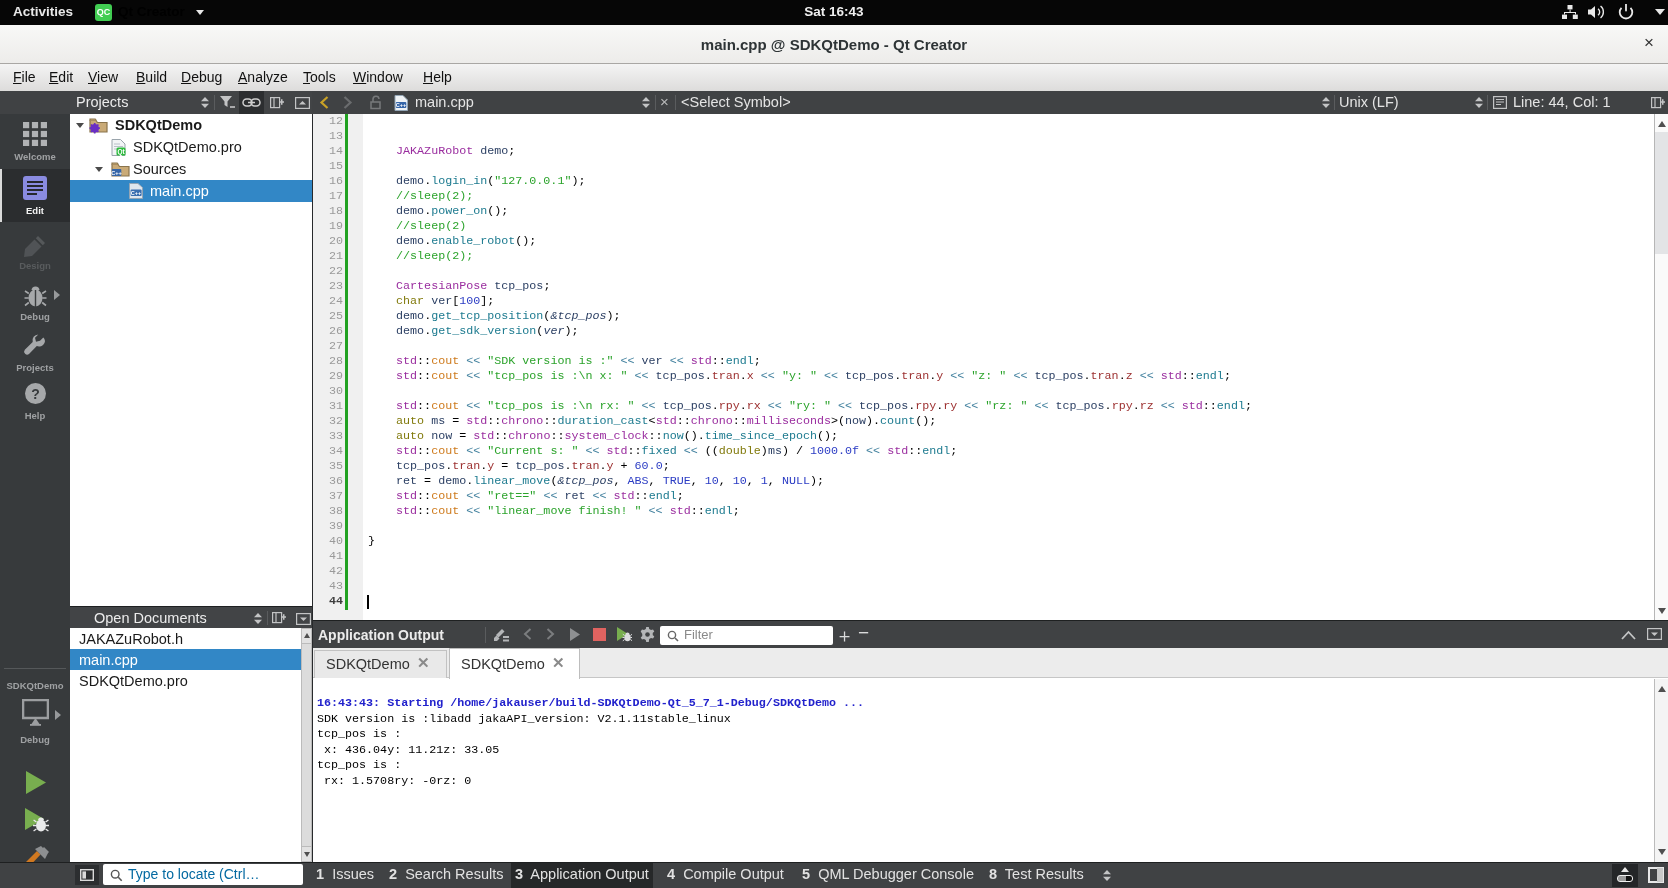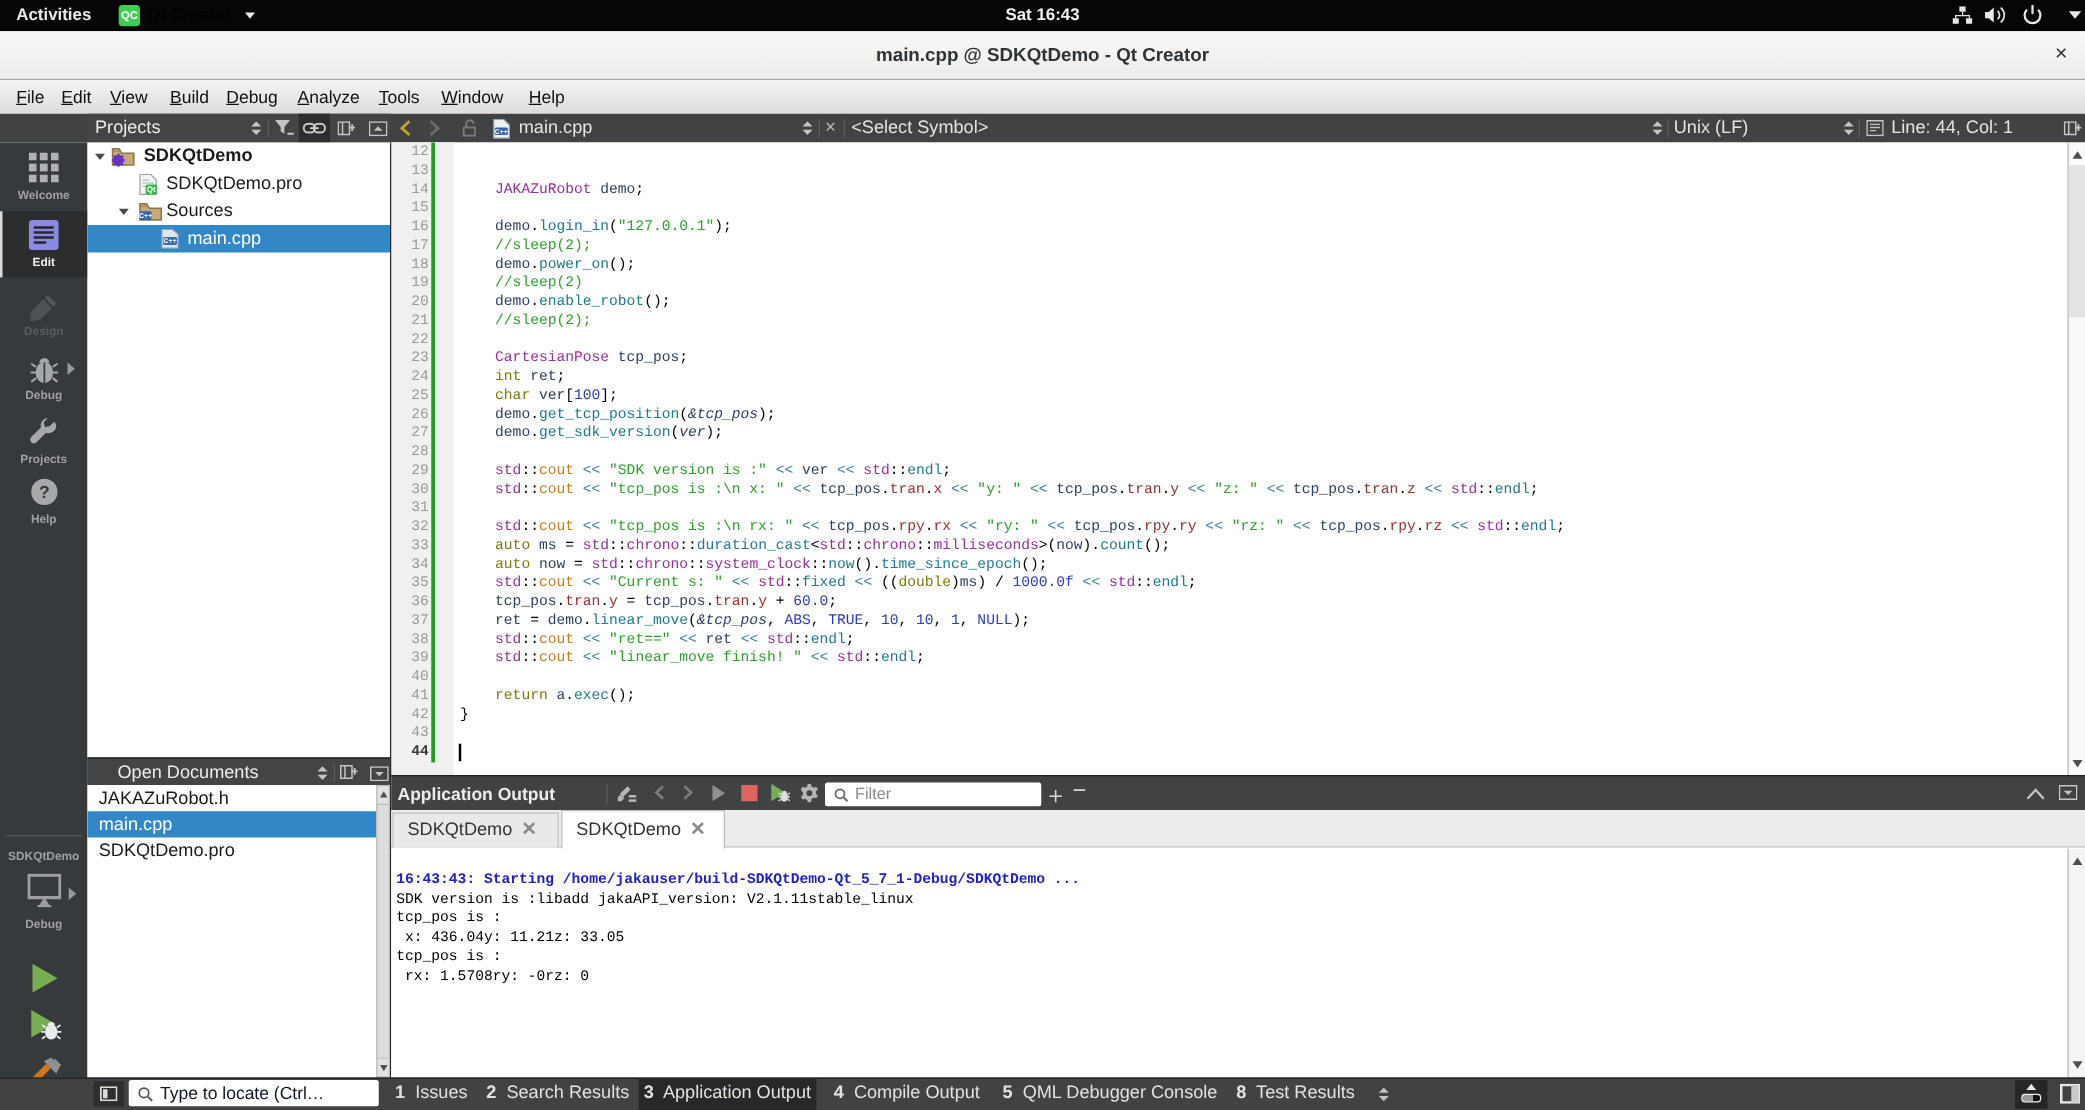--- a/index.html
+++ b/index.html
@@ -384,38 +384,36 @@
 <div class="cl">    <span class="t">JAKAZuRobot</span> <span class="v">demo</span>;</div>
 <div class="cl"> </div>
 <div class="cl">    <span class="v">demo</span>.<span class="f">login_in</span>(<span class="s">"127.0.0.1"</span>);</div>
 <div class="cl">    <span class="s">//sleep(2);</span></div>
 <div class="cl">    <span class="v">demo</span>.<span class="f">power_on</span>();</div>
 <div class="cl">    <span class="s">//sleep(2)</span></div>
 <div class="cl">    <span class="v">demo</span>.<span class="f">enable_robot</span>();</div>
 <div class="cl">    <span class="s">//sleep(2);</span></div>
 <div class="cl"> </div>
 <div class="cl">    <span class="t">CartesianPose</span> <span class="v">tcp_pos</span>;</div>
-<div class="cl">    <span class="k">int</span> <span class="v">ret</span>;</div>
 <div class="cl">    <span class="k">char</span> <span class="v">ver</span>[<span class="n">100</span>];</div>
 <div class="cl">    <span class="v">demo</span>.<span class="f">get_tcp_position</span>(<span class="v it">&amp;tcp_pos</span>);</div>
 <div class="cl">    <span class="v">demo</span>.<span class="f">get_sdk_version</span>(<span class="v it">ver</span>);</div>
 <div class="cl"> </div>
 <div class="cl">    <span class="t">std</span>::<span class="g">cout</span> <span class="o">&lt;&lt;</span> <span class="s">"SDK version is :"</span> <span class="o">&lt;&lt;</span> <span class="v">ver</span> <span class="o">&lt;&lt;</span> <span class="t">std</span>::<span class="f">endl</span>;</div>
 <div class="cl">    <span class="t">std</span>::<span class="g">cout</span> <span class="o">&lt;&lt;</span> <span class="s">"tcp_pos is :\n x: "</span> <span class="o">&lt;&lt;</span> <span class="v">tcp_pos</span>.<span class="fl">tran</span>.<span class="fl">x</span> <span class="o">&lt;&lt;</span> <span class="s">"y: "</span> <span class="o">&lt;&lt;</span> <span class="v">tcp_pos</span>.<span class="fl">tran</span>.<span class="fl">y</span> <span class="o">&lt;&lt;</span> <span class="s">"z: "</span> <span class="o">&lt;&lt;</span> <span class="v">tcp_pos</span>.<span class="fl">tran</span>.<span class="fl">z</span> <span class="o">&lt;&lt;</span> <span class="t">std</span>::<span class="f">endl</span>;</div>
 <div class="cl"> </div>
 <div class="cl">    <span class="t">std</span>::<span class="g">cout</span> <span class="o">&lt;&lt;</span> <span class="s">"tcp_pos is :\n rx: "</span> <span class="o">&lt;&lt;</span> <span class="v">tcp_pos</span>.<span class="fl">rpy</span>.<span class="fl">rx</span> <span class="o">&lt;&lt;</span> <span class="s">"ry: "</span> <span class="o">&lt;&lt;</span> <span class="v">tcp_pos</span>.<span class="fl">rpy</span>.<span class="fl">ry</span> <span class="o">&lt;&lt;</span> <span class="s">"rz: "</span> <span class="o">&lt;&lt;</span> <span class="v">tcp_pos</span>.<span class="fl">rpy</span>.<span class="fl">rz</span> <span class="o">&lt;&lt;</span> <span class="t">std</span>::<span class="f">endl</span>;</div>
 <div class="cl">    <span class="k">auto</span> <span class="v">ms</span> = <span class="t">std</span>::<span class="t">chrono</span>::<span class="f">duration_cast</span>&lt;<span class="t">std</span>::<span class="t">chrono</span>::<span class="t">milliseconds</span>&gt;(<span class="v">now</span>).<span class="f">count</span>();</div>
 <div class="cl">    <span class="k">auto</span> <span class="v">now</span> = <span class="t">std</span>::<span class="t">chrono</span>::<span class="t">system_clock</span>::<span class="f">now</span>().<span class="f">time_since_epoch</span>();</div>
 <div class="cl">    <span class="t">std</span>::<span class="g">cout</span> <span class="o">&lt;&lt;</span> <span class="s">"Current s: "</span> <span class="o">&lt;&lt;</span> <span class="t">std</span>::<span class="f">fixed</span> <span class="o">&lt;&lt;</span> ((<span class="k">double</span>)<span class="v">ms</span>) / <span class="n">1000.0f</span> <span class="o">&lt;&lt;</span> <span class="t">std</span>::<span class="f">endl</span>;</div>
 <div class="cl">    <span class="v">tcp_pos</span>.<span class="fl">tran</span>.<span class="fl">y</span> = <span class="v">tcp_pos</span>.<span class="fl">tran</span>.<span class="fl">y</span> + <span class="n">60.0</span>;</div>
 <div class="cl">    <span class="v">ret</span> = <span class="v">demo</span>.<span class="f">linear_move</span>(<span class="v it">&amp;tcp_pos</span>, <span class="n">ABS</span>, <span class="n">TRUE</span>, <span class="n">10</span>, <span class="n">10</span>, <span class="n">1</span>, <span class="n">NULL</span>);</div>
 <div class="cl">    <span class="t">std</span>::<span class="g">cout</span> <span class="o">&lt;&lt;</span> <span class="s">"ret=="</span> <span class="o">&lt;&lt;</span> <span class="v">ret</span> <span class="o">&lt;&lt;</span> <span class="t">std</span>::<span class="f">endl</span>;</div>
 <div class="cl">    <span class="t">std</span>::<span class="g">cout</span> <span class="o">&lt;&lt;</span> <span class="s">"linear_move finish! "</span> <span class="o">&lt;&lt;</span> <span class="t">std</span>::<span class="f">endl</span>;</div>
 <div class="cl"> </div>
-<div class="cl">    <span class="k">return</span> <span class="v">a</span>.<span class="f">exec</span>();</div>
 <div class="cl">}</div>
 <div class="cl"> </div>
 </div>
 <div class="abs" style="left:367px;top:595px;width:2px;height:14px;background:#000"></div>
 <div class="abs" id="edscroll" style="left:1654px;top:114px;width:14px;height:507px;background:#fafafa;border-left:1px solid #b6b6b6">
 <div class="abs" style="left:3px;top:7px;width:0;height:0;border-bottom:6px solid #4f4f4f;border-left:4px solid transparent;border-right:4px solid transparent"></div>
 <div class="abs" style="left:0;top:18px;width:13px;height:122px;background:#e3e4e6"></div>
 <div class="abs" style="left:3px;top:494px;width:0;height:0;border-top:6px solid #4f4f4f;border-left:4px solid transparent;border-right:4px solid transparent"></div>
 </div>
 
@@ -503,21 +501,21 @@
 <div class="abs" style="left:75px;top:2px;width:24px;height:20px;background:#2c2e30"></div>
 <svg class="abs" style="left:80px;top:6px" width="14" height="12" viewBox="0 0 14 12">
         <rect x="0.7" y="0.7" width="12.6" height="10.6" fill="none" stroke="#dadada" stroke-width="1.4"></rect>
         <rect x="2.4" y="2.4" width="3.6" height="7.2" fill="#dadada"></rect>
       </svg>
 <div class="abs" style="left:103px;top:1px;width:200px;height:21px;background:#fff;border-radius:2px"></div>
 <svg class="abs" style="left:110px;top:6px" width="13" height="13" viewBox="0 0 13 13">
         <circle cx="5.2" cy="5.2" r="3.8" fill="none" stroke="#555" stroke-width="1.4"></circle>
         <path d="M8.3 8.3l3.4 3.4" stroke="#555" stroke-width="1.6"></path>
       </svg>
-<div class="abs" style="left:128px;top:3px;color:#0f172a;font-size:14px">Type to locate (Ctrl…</div>
+<div class="abs" style="left:128px;top:3px;color:#0369a1;font-size:14px">Type to locate (Ctrl…</div>
 <div class="abs" style="left:316px;top:3px"><b>1</b>&nbsp; Issues</div>
 <div class="abs" style="left:389px;top:3px"><b>2</b>&nbsp; Search Results</div>
 <div class="abs" style="left:511px;top:0px;width:142px;height:25px;background:#262829"></div>
 <div class="abs" style="left:515px;top:3px"><b>3</b>&nbsp; Application Output</div>
 <div class="abs" style="left:667px;top:3px"><b>4</b>&nbsp; Compile Output</div>
 <div class="abs" style="left:802px;top:3px"><b>5</b>&nbsp; QML Debugger Console</div>
 <div class="abs" style="left:989px;top:3px"><b>8</b>&nbsp; Test Results</div>
 <svg class="abs" style="left:1102px;top:7px" width="10" height="11" viewBox="0 0 10 11">
         <g fill="#c3c4c5">
           <path d="M1 4.2 5 0l4 4.2z"></path>

